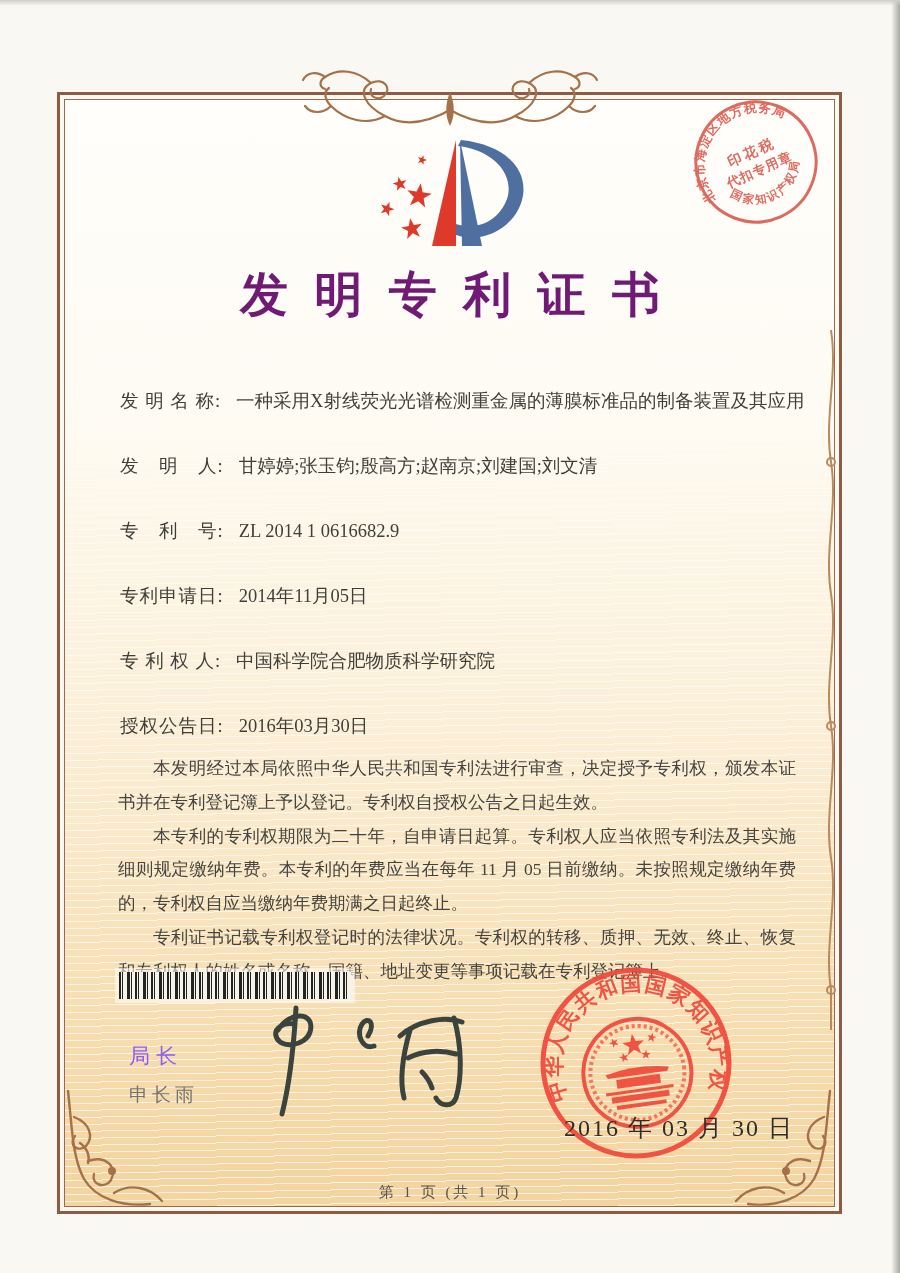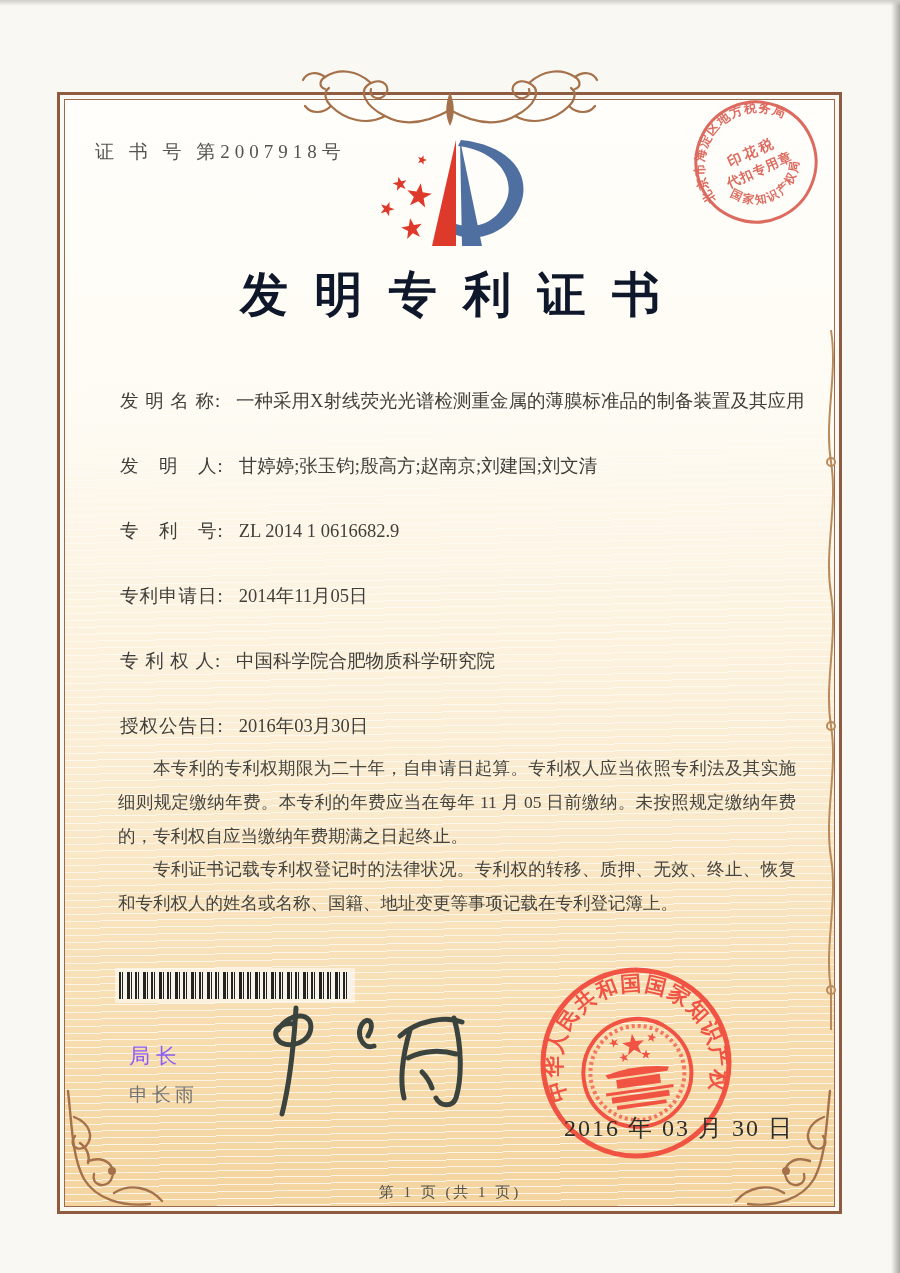--- a/index.html
+++ b/index.html
@@ -18,21 +18,21 @@
         -webkit-mask-image:linear-gradient(to bottom,transparent 0 14%,rgba(0,0,0,.75) 45%,#000 100%);
         mask-image:linear-gradient(to bottom,transparent 0 14%,rgba(0,0,0,.75) 45%,#000 100%);}
   .frame-outer{position:absolute;left:57px;top:92px;width:779px;height:1116px;border:3px solid #8f5b41;}
   .frame-inner{position:absolute;left:64px;top:99px;width:769px;height:1106px;border:1px solid #9a6a4e;}
   .ornament{position:absolute;pointer-events:none;}
   
   .cert-number{position:absolute;left:95px;top:139px;font-size:19px;letter-spacing:5px;color:#55534d;}
   .logo{position:absolute;left:366px;top:132px;}
   .tax-stamp{position:absolute;left:690px;top:96px;width:132px;height:132px;transform:rotate(-24deg);opacity:.88;}
   .title{position:absolute;left:0;right:0;top:263px;text-align:center;font-size:48px;font-weight:700;
-        color:#0f172a;letter-spacing:.55em;text-indent:.55em;}
+        color:#701a75;letter-spacing:.55em;text-indent:.55em;}
   .fields{position:absolute;left:120px;top:388px;width:700px;}
   .field{position:relative;height:65px;font-size:18.5px;white-space:nowrap;color:#3f3e38;}
   .field .lbl{margin-right:15px;letter-spacing:1px;}
   .paras{position:absolute;left:118px;top:752px;width:678px;font-size:17.5px;line-height:1.93;
         color:#45443e;text-align:justify;}
   .paras p{margin:0;text-indent:2em;}
   .barcode{position:absolute;left:119px;top:972px;width:232px;height:27px;
         background:repeating-linear-gradient(90deg,#24241f 0 2px,#f6f3ec 2px 3px,#24241f 3px 4px,#f6f3ec 4px 8px,#24241f 8px 11px,#f6f3ec 11px 12px,#24241f 12px 13px,#f6f3ec 13px 16px);
         box-shadow:0 0 0 4px rgba(255,255,255,.55);}
   .director-title{position:absolute;left:129px;top:1042px;font-size:21px;letter-spacing:6px;color:#8b5cf6;}
@@ -90,21 +90,20 @@
 
   <svg class="ornament" style="left:818px;top:330px" width="26" height="700" viewBox="0 0 26 700">
     <g stroke="#b98a5c" stroke-width="2" fill="none">
       <path d="M13 0 C20 44 6 88 13 132 C20 176 6 220 13 264 C20 308 6 352 13 396 C20 440 6 484 13 528 C20 572 6 616 13 660 L13 700"></path>
       <circle cx="13" cy="132" r="4"></circle>
         <circle cx="13" cy="396" r="4"></circle>
         <circle cx="13" cy="660" r="4"></circle>
     </g>
   </svg>
 
-  <div class="cert-number">证 书 号 第2007918号</div>
 
   <svg class="logo" width="170" height="122" viewBox="0 0 170 122">
     <defs>
       <path id="star" d="M0,-10 L2.35,-3.24 L9.51,-3.09 L3.8,1.24 L5.88,8.09 L0,4 L-5.88,8.09 L-3.8,1.24 L-9.51,-3.09 L-2.35,-3.24 Z"></path>
     </defs>
     <path d="M95 8 C152 14 170 52 149 83 C135 103 108 112 85 101 L90 92 C113 99 133 88 141 67 C149 43 128 18 92 14 Z" fill="#4f6fa0"></path>
     <polygon points="90,8 66,114 90,114" fill="#dd3a2c"></polygon>
     <polygon points="94,8 96,114 116,114" fill="#4f6fa0"></polygon>
     <g fill="#dd3a2c">
       <use href="#star" transform="translate(56,28) scale(0.5) rotate(18)"></use>
@@ -150,20 +149,21 @@
     </div>
     <div class="field">
       <span class="lbl">专 利 权 人:</span><span>中国科学院合肥物质科学研究院</span>
     </div>
     <div class="field">
       <span class="lbl">授权公告日:</span><span>2016年03月30日</span>
     </div>
   </div>
 
   <div class="paras">
+    <p>本发明经过本局依照中华人民共和国专利法进行审查，决定授予专利权，颁发本证书并在专利登记簿上予以登记。专利权自授权公告之日起生效。</p>
     <p>本专利的专利权期限为二十年，自申请日起算。专利权人应当依照专利法及其实施细则规定缴纳年费。本专利的年费应当在每年 11 月 05 日前缴纳。未按照规定缴纳年费的，专利权自应当缴纳年费期满之日起终止。</p>
     <p>专利证书记载专利权登记时的法律状况。专利权的转移、质押、无效、终止、恢复和专利权人的姓名或名称、国籍、地址变更等事项记载在专利登记簿上。</p>
   </div>
 
   <div class="barcode"></div>
 
   <div class="director-title">局长</div>
   <div class="director-name">申长雨</div>
 
   <svg class="signature" width="240" height="120" viewBox="0 0 240 120">

